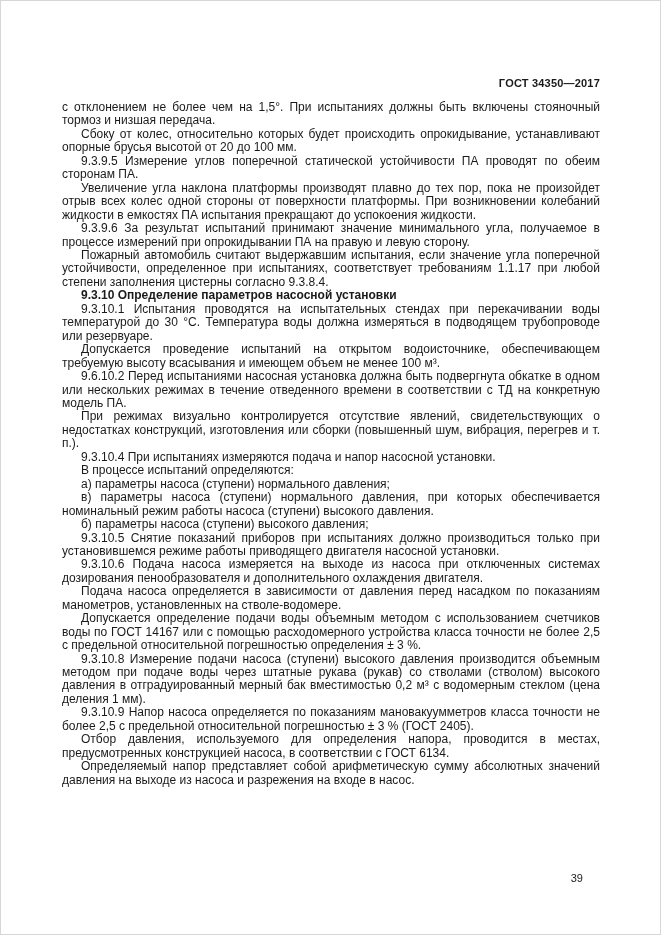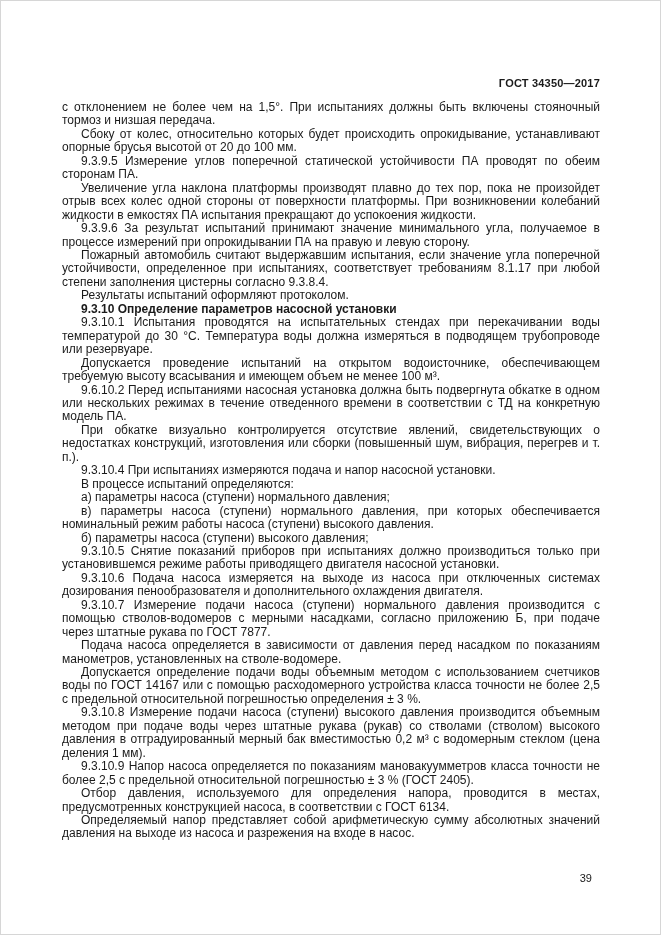--- a/index.html
+++ b/index.html
@@ -38,54 +38,52 @@
     text-indent: 19px;
   }
   .para.no-indent {
     text-indent: 0;
   }
   .para.bold {
     font-weight: bold;
   }
   .page-number {
     position: absolute;
-    right: 68px;
+    right: 77px;
     bottom: 50px;
     font-size: 11px;
     color: #1a1a1a;
   }
 </style>
 </head>
 <body>
 
 <div class="page">
 
   <div class="doc-header">ГОСТ 34350—2017</div>
 
   <div class="content">
     <p class="para no-indent">с отклонением не более чем на 1,5°. При испытаниях должны быть включены стояночный тормоз и низшая передача.</p>
     <p class="para">Сбоку от колес, относительно которых будет происходить опрокидывание, устанавливают опорные брусья высотой от 20 до 100 мм.</p>
     <p class="para">9.3.9.5 Измерение углов поперечной статической устойчивости ПА проводят по обеим сторонам ПА.</p>
     <p class="para">Увеличение угла наклона платформы производят плавно до тех пор, пока не произойдет отрыв всех колес одной стороны от поверхности платформы. При возникновении колебаний жидкости в емкостях ПА испытания прекращают до успокоения жидкости.</p>
     <p class="para">9.3.9.6 За результат испытаний принимают значение минимального угла, получаемое в процессе измерений при опрокидывании ПА на правую и левую сторону.</p>
-    <p class="para">Пожарный автомобиль считают выдержавшим испытания, если значение угла поперечной устойчивости, определенное при испытаниях, соответствует требованиям 8.1.17 при любой степени заполнения цистерны согласно 9.3.8.4.</p>
-    <p class="para">Результаты испытаний оформляют протоколом.</p>
+    <p class="para">Пожарный автомобиль считают выдержавшим испытания, если значение угла поперечной устойчивости, определенное при испытаниях, соответствует требованиям 1.1.17 при любой степени заполнения цистерны согласно 9.3.8.4.</p>
     <p class="para bold">9.3.10 Определение параметров насосной установки</p>
     <p class="para">9.3.10.1 Испытания проводятся на испытательных стендах при перекачивании воды температурой до 30 °С. Температура воды должна измеряться в подводящем трубопроводе или резервуаре.</p>
     <p class="para">Допускается проведение испытаний на открытом водоисточнике, обеспечивающем требуемую высоту всасывания и имеющем объем не менее 100 м³.</p>
     <p class="para">9.6.10.2 Перед испытаниями насосная установка должна быть подвергнута обкатке в одном или нескольких режимах в течение отведенного времени в соответствии с ТД на конкретную модель ПА.</p>
-    <p class="para">При обкатке визуально контролируется отсутствие явлений, свидетельствующих о недостатках конструкций, изготовления или сборки (повышенный шум, вибрация, перегрев и т. п.).</p>
+    <p class="para">При режимах визуально контролируется отсутствие явлений, свидетельствующих о недостатках конструкций, изготовления или сборки (повышенный шум, вибрация, перегрев и т. п.).</p>
     <p class="para">9.3.10.4 При испытаниях измеряются подача и напор насосной установки.</p>
     <p class="para">В процессе испытаний определяются:</p>
     <p class="para">а) параметры насоса (ступени) нормального давления;</p>
     <p class="para">в) параметры насоса (ступени) нормального давления, при которых обеспечивается номинальный режим работы насоса (ступени) высокого давления.</p>
     <p class="para">б) параметры насоса (ступени) высокого давления;</p>
     <p class="para">9.3.10.5 Снятие показаний приборов при испытаниях должно производиться только при установившемся режиме работы приводящего двигателя насосной установки.</p>
     <p class="para">9.3.10.6 Подача насоса измеряется на выходе из насоса при отключенных системах дозирования пенообразователя и дополнительного охлаждения двигателя.</p>
-    <p class="para">9.3.10.7 Измерение подачи насоса (ступени) нормального давления производится с помощью стволов-водомеров с мерными насадками, согласно приложению Б, при подаче через штатные рукава по ГОСТ 7877.</p>
     <p class="para">Подача насоса определяется в зависимости от давления перед насадком по показаниям манометров, установленных на стволе-водомере.</p>
     <p class="para">Допускается определение подачи воды объемным методом с использованием счетчиков воды по ГОСТ 14167 или с помощью расходомерного устройства класса точности не более 2,5 с предельной относительной погрешностью определения ± 3 %.</p>
     <p class="para">9.3.10.8 Измерение подачи насоса (ступени) высокого давления производится объемным методом при подаче воды через штатные рукава (рукав) со стволами (стволом) высокого давления в отградуированный мерный бак вместимостью 0,2 м³ с водомерным стеклом (цена деления 1 мм).</p>
     <p class="para">9.3.10.9 Напор насоса определяется по показаниям мановакуумметров класса точности не более 2,5 с предельной относительной погрешностью ± 3 % (ГОСТ 2405).</p>
     <p class="para">Отбор давления, используемого для определения напора, проводится в местах, предусмотренных конструкцией насоса, в соответствии с ГОСТ 6134.</p>
     <p class="para">Определяемый напор представляет собой арифметическую сумму абсолютных значений давления на выходе из насоса и разрежения на входе в насос.</p>
   </div>
 
   <div class="page-number">39</div>
 

